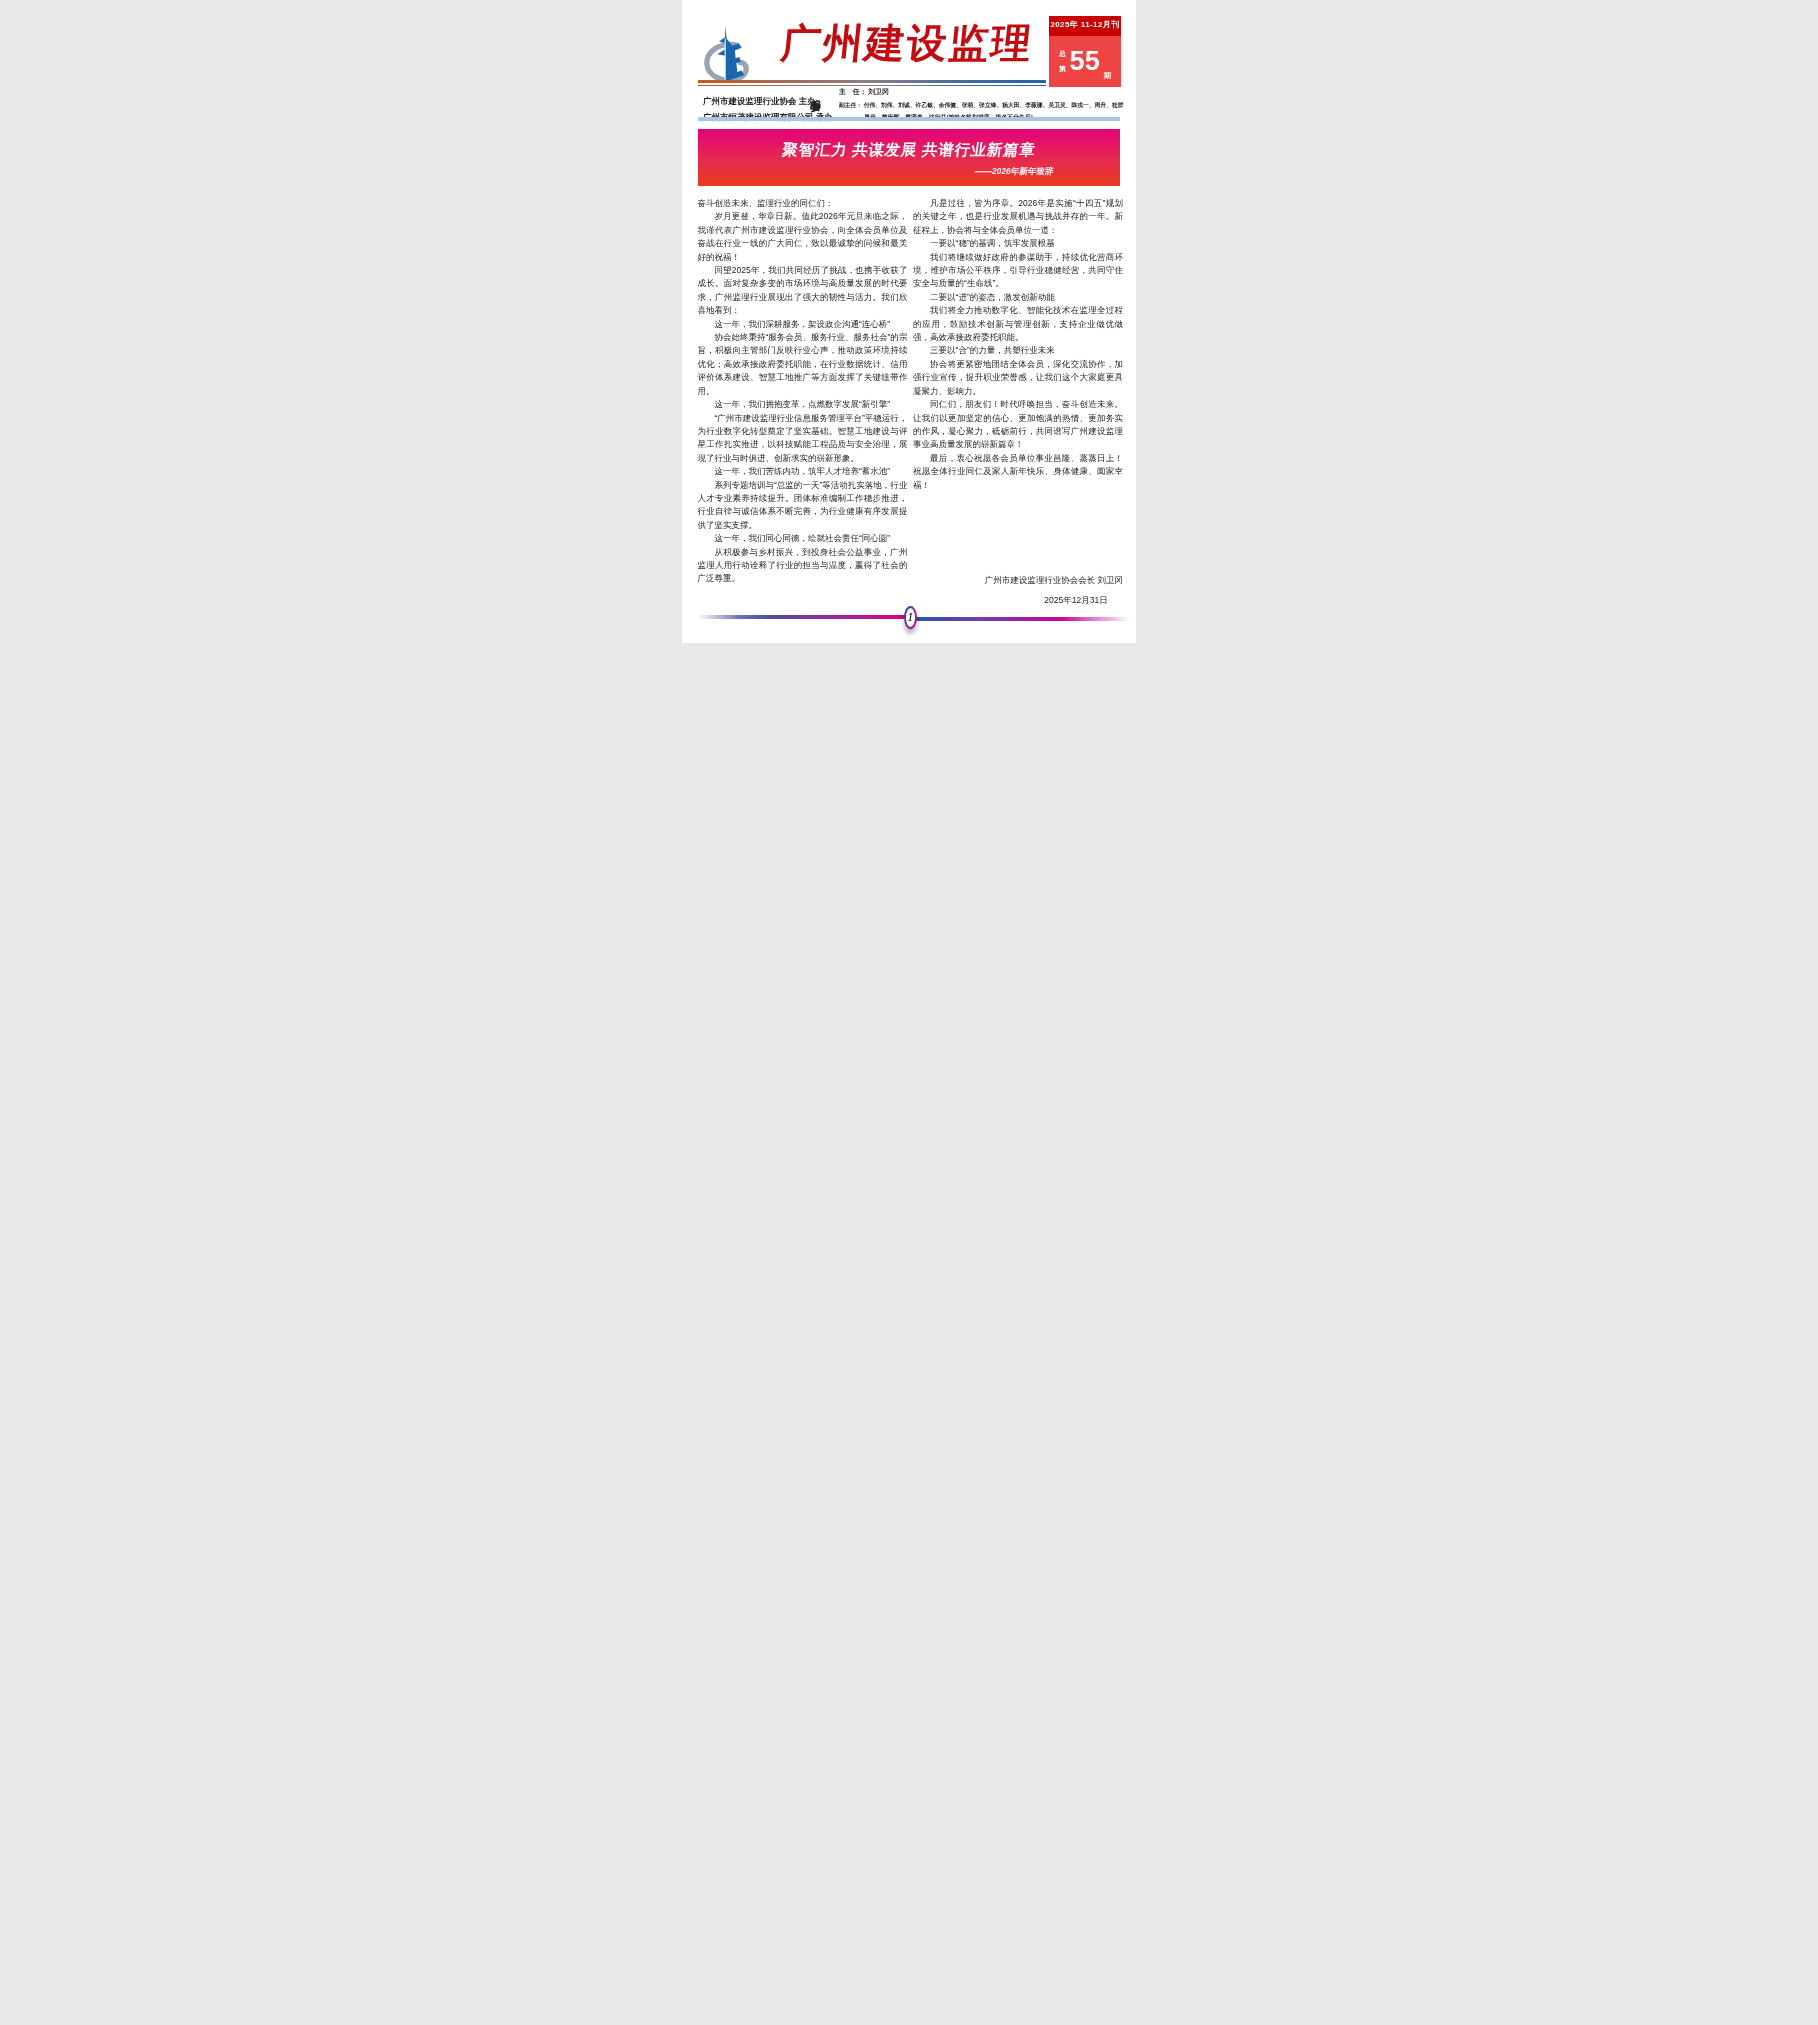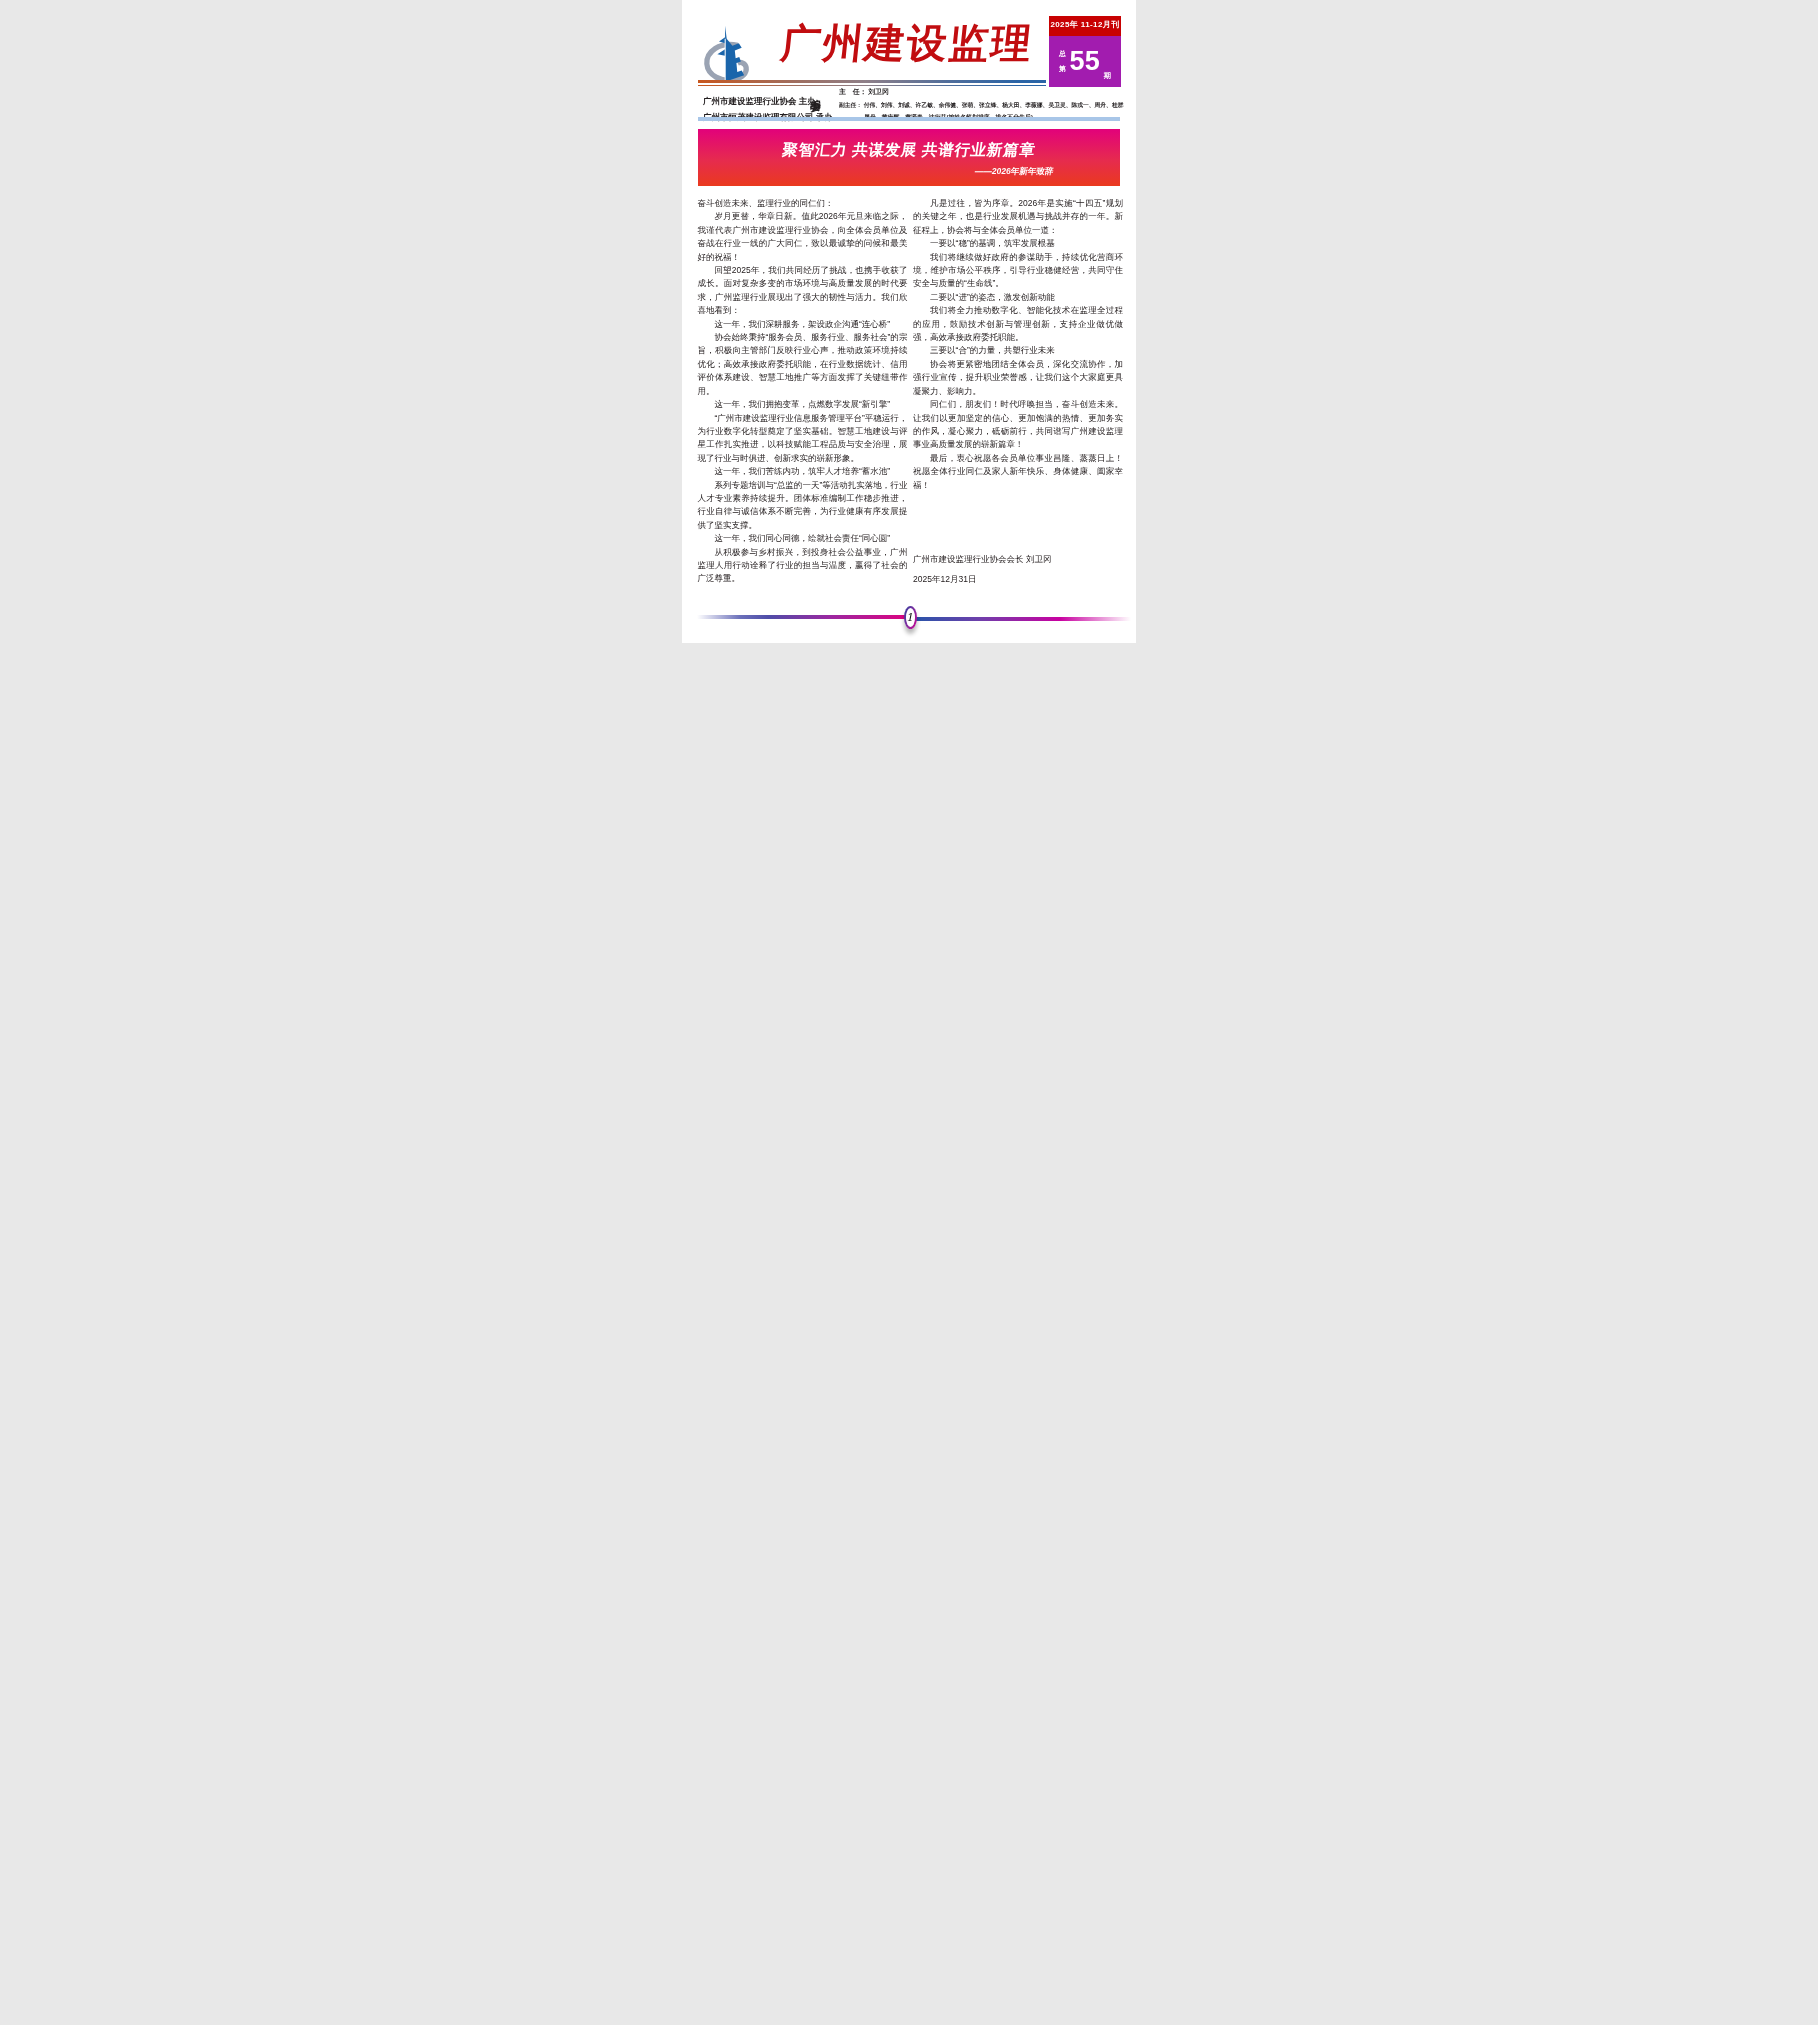--- a/index.html
+++ b/index.html
@@ -20,21 +20,21 @@
     font-size:40px;font-weight:900;color:#c10d10;
     letter-spacing:2px;white-space:nowrap;text-align:center;
     transform:skewX(-6deg);line-height:53px;
   }
   .issue-box{position:absolute;left:367px;top:16px;width:72px;}
   .issue-period{
     background:#c80102;color:#fff;height:20px;line-height:18px;
     text-align:center;font-size:8px;font-weight:bold;letter-spacing:0.4px;
   }
   .issue-total{
-    background:#a21caf;color:#fff;height:51px;
+    background:#ef4444;color:#fff;height:51px;
     display:flex;align-items:center;justify-content:center;gap:3.6px;
   }
   .issue-stack{display:flex;flex-direction:column;gap:4.9px;font-size:6.9px;font-weight:bold;}
   .issue-number{font-size:27px;font-weight:bold;line-height:1;letter-spacing:0.4px;}
   .issue-suffix{font-size:7.3px;font-weight:bold;align-self:flex-end;margin-bottom:6.5px;}
   
   .bar-thick{
     position:absolute;left:16px;top:80px;width:348px;height:2.8px;
     background:linear-gradient(90deg,#c8571f 0%,#9d6f63 30%,#8f7f88 48%,#4f6d9b 72%,#2a64a6 92%);
   }
@@ -76,21 +76,21 @@
   .banner-subtitle{
     margin-top:4.5px;margin-left:241px;width:150px;text-align:center;
     font-size:8.5px;font-weight:bold;transform:skewX(-8deg);white-space:nowrap;
   }
   
   .article{position:absolute;left:15.4px;top:197px;width:426px;display:flex;gap:5.7px;}
   .col{width:210px;font-size:8.5px;line-height:13.4px;text-align:justify;}
   .col p{margin:0;text-indent:2em;}
   .col p.salutation{text-indent:0;}
   .col p.heading{font-weight:normal;}
-  .signature{margin-top:61px;text-align:left;}
+  .signature{margin-top:82px;text-align:right;}
   .signature-name{font-size:8.5px;white-space:nowrap;}
   .signature-date{font-size:8.5px;margin-top:6.9px;padding-right:15.4px;}
   
   .footer-bar-left{
     position:absolute;left:14.6px;top:615px;width:216px;height:3.6px;
     background:linear-gradient(90deg,rgba(170,180,215,0) 0%,#6b70ba 20%,#4f4da8 33%,#9c27a0 62%,#e0017f 100%);
   }
   .footer-bar-right{
     position:absolute;left:227px;top:617px;width:222px;height:3.6px;
     background:linear-gradient(90deg,#2256a9 0%,#6f3fab 32%,#c801a0 68%,rgba(240,170,215,0) 100%);

